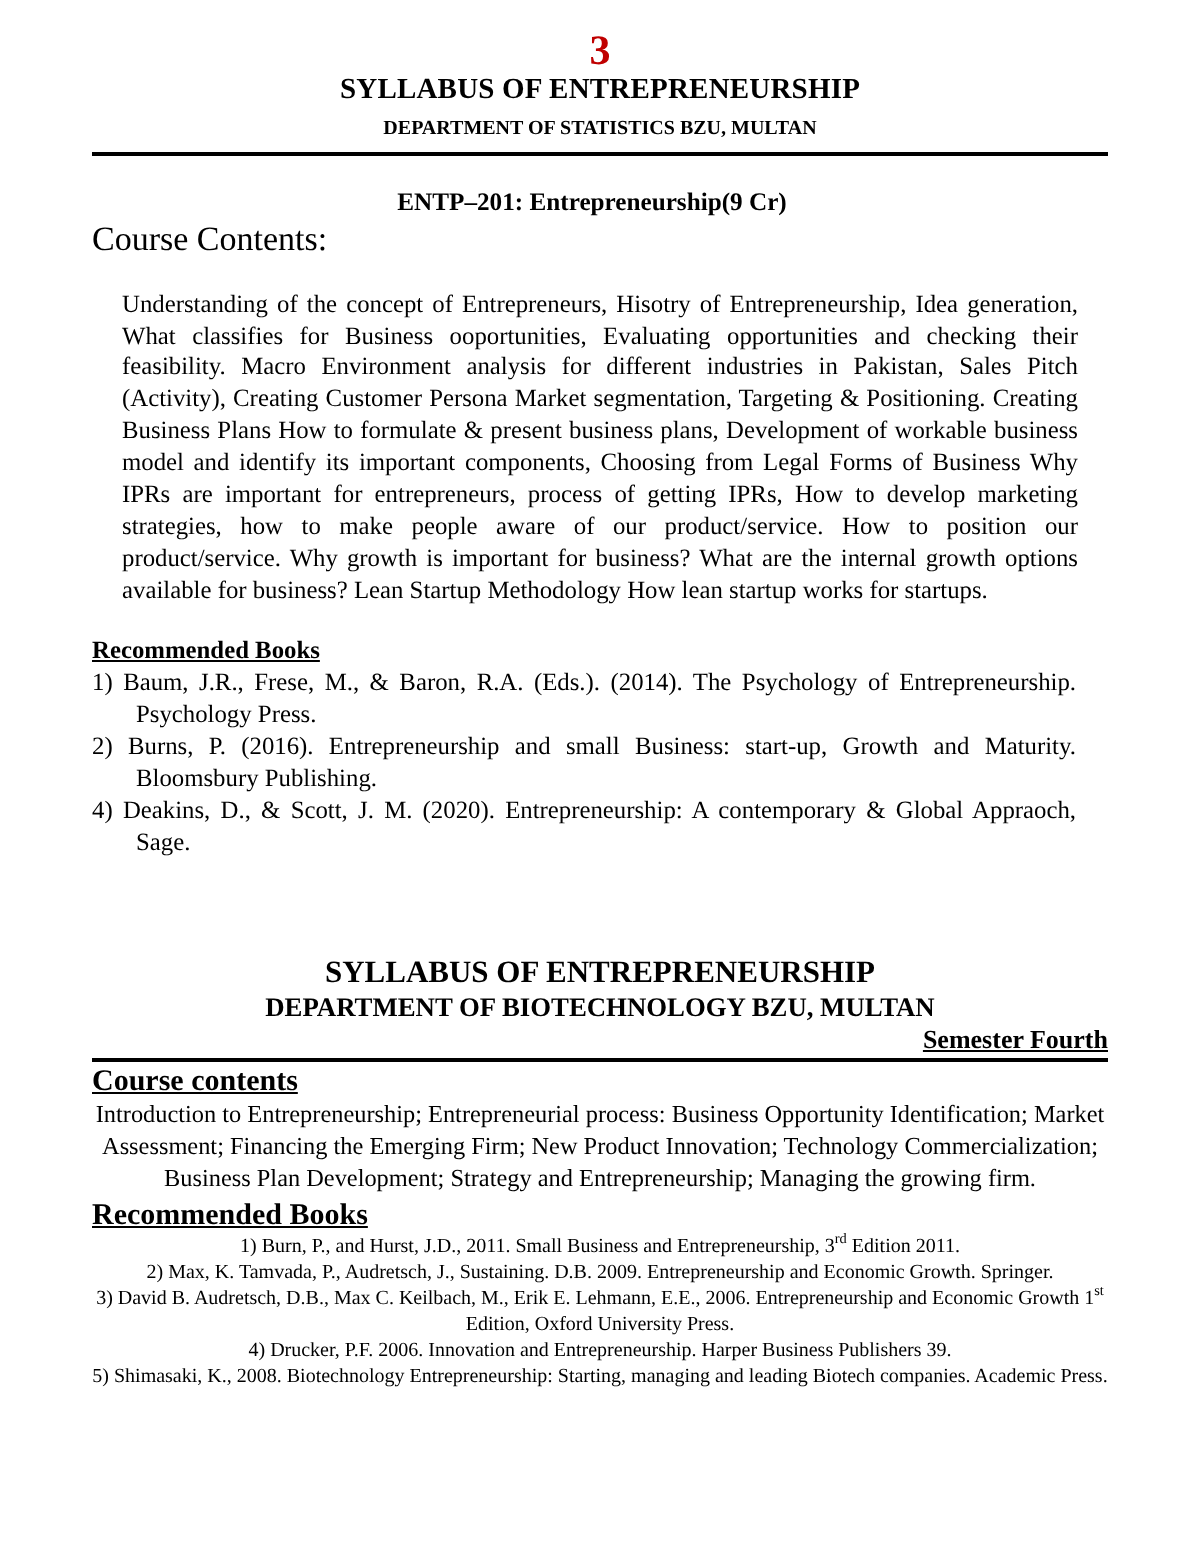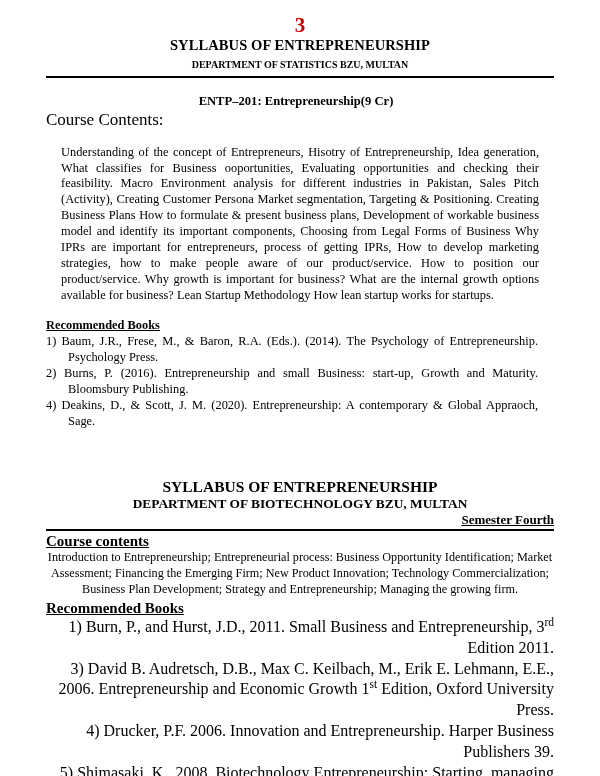--- a/index.html
+++ b/index.html
@@ -127,24 +127,24 @@
     text-align: center;
     margin: 0;
   }
   .label-underline-2 {
     font-size: 15px;
     font-weight: bold;
     text-decoration: underline;
     margin: 2px 0 0 0;
   }
   .ref2 {
-    font-size: 16px;
+    font-size: 10px;
     line-height: 1.3;
     margin: 0;
-    text-align: right;
+    text-align: center;
   }
   sup { font-size: 0.72em; vertical-align: super; line-height: 0; }
 </style>
 </head>
 <body>
 
 <div class="page">
 
   <div class="page-number">3</div>
 
@@ -175,18 +175,19 @@
   <div class="doc-subtitle-2">DEPARTMENT OF BIOTECHNOLOGY BZU, MULTAN</div>
   <div class="semester">Semester Fourth</div>
   <hr class="rule2">
 
   <div class="label-underline-2">Course contents</div>
   <p class="body2">Introduction to Entrepreneurship; Entrepreneurial process: Business Opportunity Identification; Market Assessment; Financing the Emerging Firm; New Product Innovation; Technology Commercialization; Business Plan Development; Strategy and Entrepreneurship; Managing the growing firm.</p>
 
   <div class="label-underline-2">Recommended Books</div>
   <div>
     <p class="ref2"><span>1) Burn, P., and Hurst, J.D., 2011. Small Business and Entrepreneurship, 3</span><sup>rd</sup><span> Edition 2011.</span></p>
+    <p class="ref2"><span>2) Max, K. Tamvada, P., Audretsch, J., Sustaining. D.B. 2009. Entrepreneurship and Economic Growth. Springer.</span><sup></sup><span></span></p>
     <p class="ref2"><span>3) David B. Audretsch, D.B., Max C. Keilbach, M., Erik E. Lehmann, E.E., 2006. Entrepreneurship and Economic Growth 1</span><sup>st</sup><span> Edition, Oxford University Press.</span></p>
     <p class="ref2"><span>4) Drucker, P.F. 2006. Innovation and Entrepreneurship. Harper Business Publishers 39.</span><sup></sup><span></span></p>
     <p class="ref2"><span>5) Shimasaki, K., 2008. Biotechnology Entrepreneurship: Starting, managing and leading Biotech companies. Academic Press.</span><sup></sup><span></span></p>
   </div>
 
 </div>
 
 </body></html>

